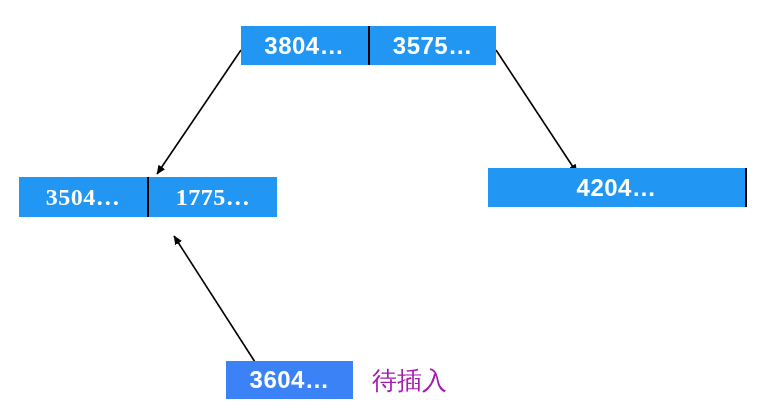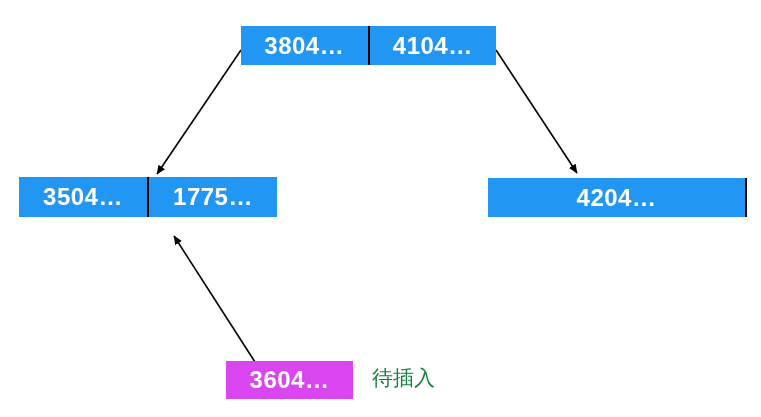--- a/index.html
+++ b/index.html
@@ -17,47 +17,47 @@
     width: 761px; height: 417px;
     pointer-events: none;
   }
   .node {
     position: absolute;
     display: flex;
     align-items: stretch;
     box-sizing: border-box;
   }
   .node.blue { background: #2196F3; }
-  .node.orange { background: #d946ef; }
+  .node.orange { background: #3b82f6; }
   .cell {
     flex: 1 1 0;
     display: flex;
     align-items: center;
     justify-content: center;
     color: #ffffff;
     font-size: 24px;
     font-weight: bold;
     letter-spacing: 0.5px;
     white-space: nowrap;
   }
   .divider {
     width: 2px;
     background: #000000;
     flex: 0 0 auto;
   }
   .node-root  { left: 241px; top: 26px;  width: 255px; height: 39px; }
-  .node-left  { left: 19px;  top: 177px; width: 258px; height: 40px; }
-  .node-right { left: 488px; top: 178px; width: 259px; height: 39px; }
+  .node-left  { left: 19px;  top: 177px; width: 258px; height: 40px; font-family: Liberation Serif, serif; }
+  .node-right { left: 488px; top: 168px; width: 259px; height: 39px; }
   .node-insert{ left: 226px; top: 361px; width: 127px; height: 38px; }
   .annotation {
     position: absolute;
     left: 372px;
     top: 364px;
-    font-size: 21px;
-    color: #15803d;
+    font-size: 25px;
+    color: #a21caf;
     white-space: nowrap;
   }
 </style>
 </head>
 <body>
 
 <div class="canvas">
 
   <svg class="arrows" viewBox="0 0 761 417" xmlns="http://www.w3.org/2000/svg">
     <defs>
@@ -66,21 +66,21 @@
       </marker>
     </defs>
     <line x1="241" y1="50" x2="157" y2="174" stroke="#000000" stroke-width="1.6" marker-end="url(#arrowhead)"></line>
     <line x1="496" y1="50" x2="577" y2="173" stroke="#000000" stroke-width="1.6" marker-end="url(#arrowhead)"></line>
     <line x1="255" y1="362" x2="174" y2="236" stroke="#000000" stroke-width="1.6" marker-end="url(#arrowhead)"></line>
   </svg>
 
   <div class="node blue node-root">
     <div class="cell">3804…</div>
     <div class="divider"></div>
-    <div class="cell">4104…</div>
+    <div class="cell">3575…</div>
   </div>
 
   <div class="node blue node-left">
     <div class="cell">3504…</div>
     <div class="divider"></div>
     <div class="cell">1775…</div>
   </div>
 
   <div class="node blue node-right">
     <div class="cell">4204…</div>

